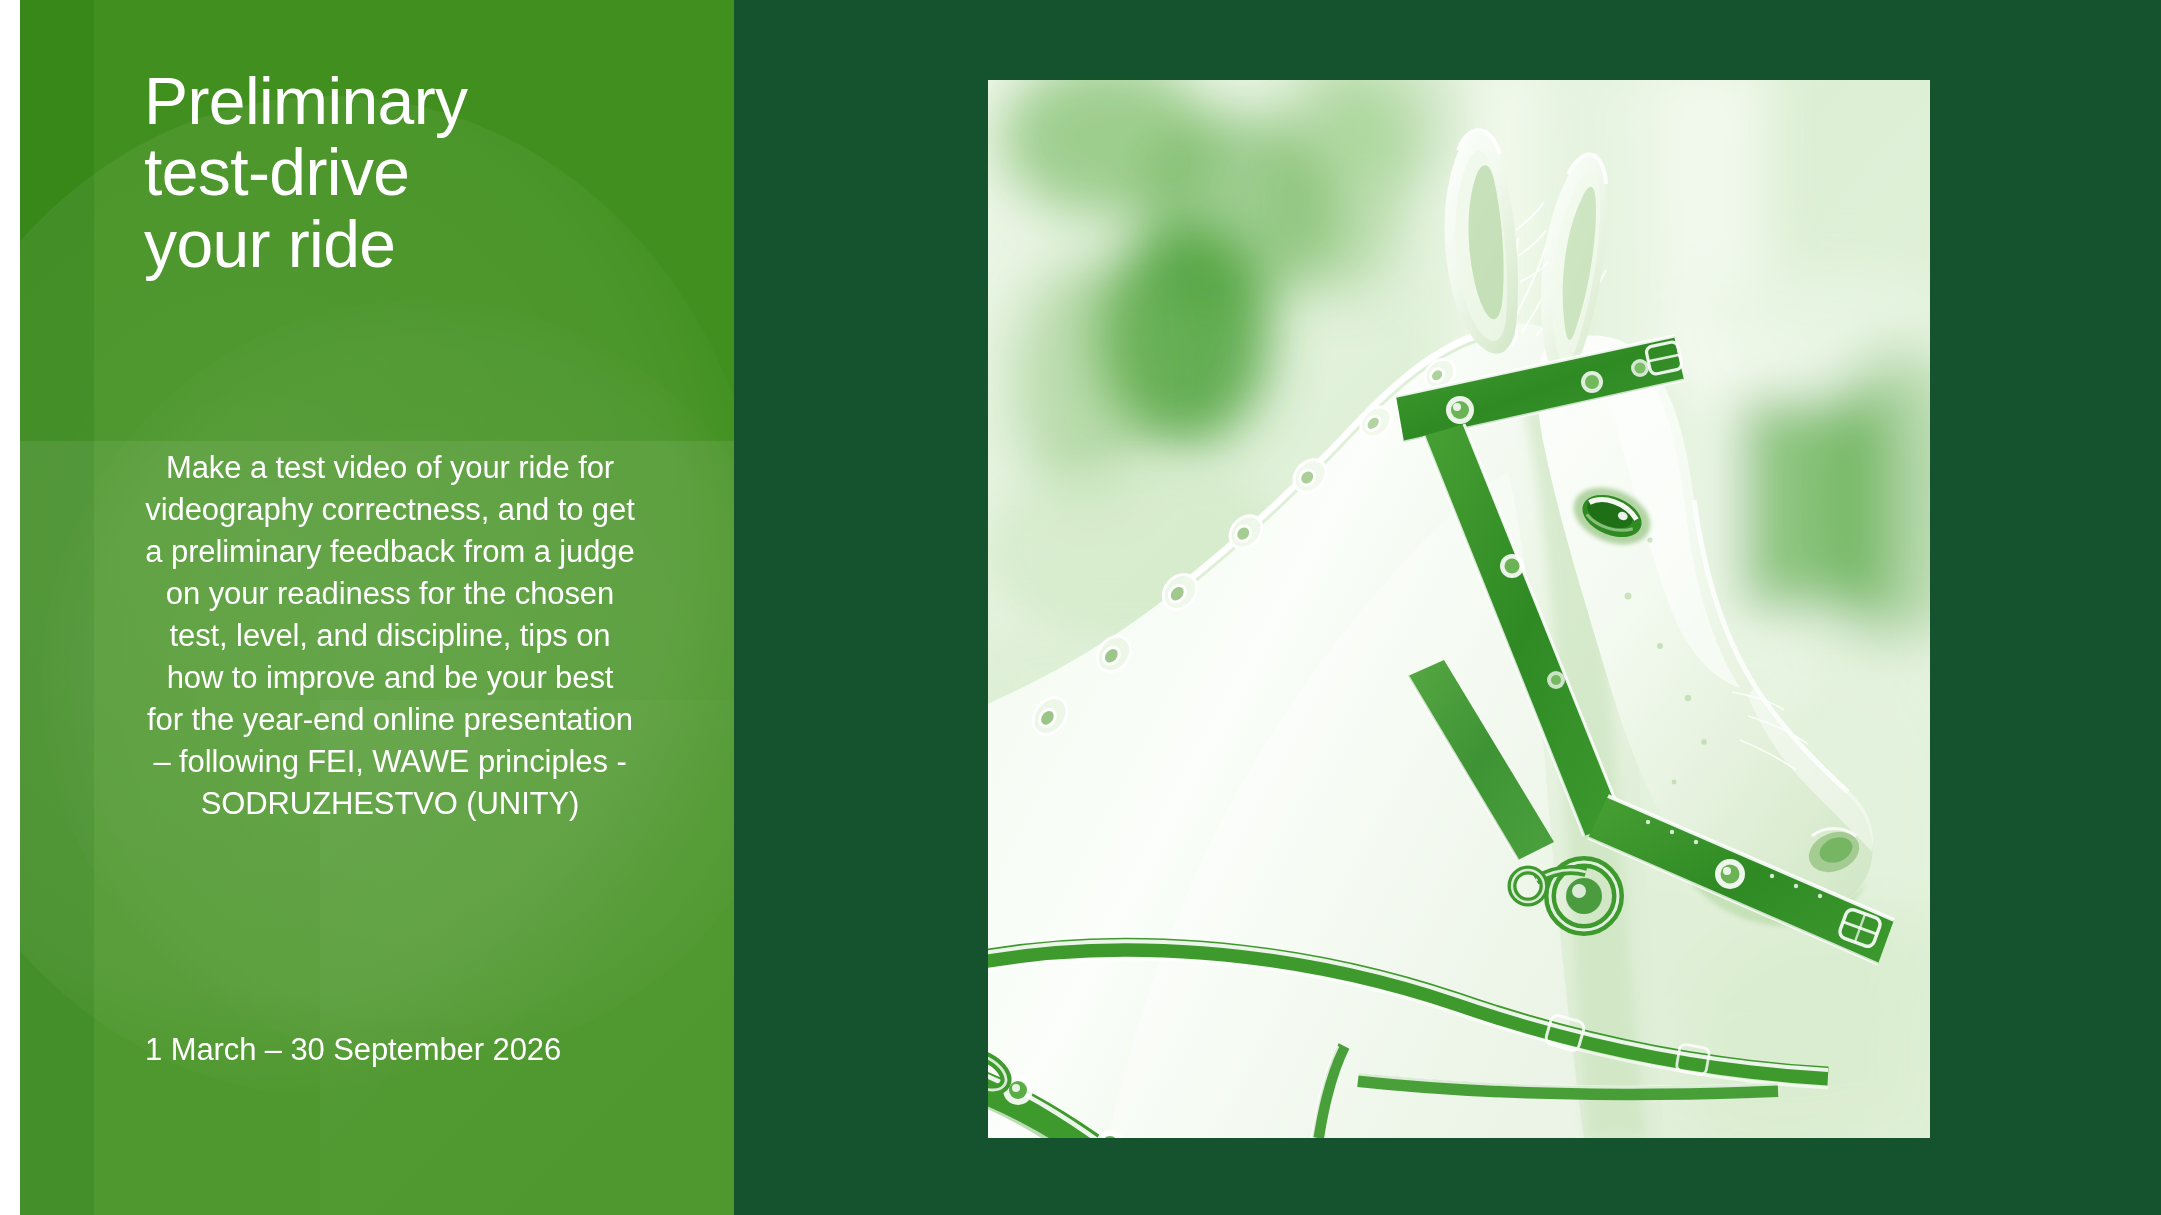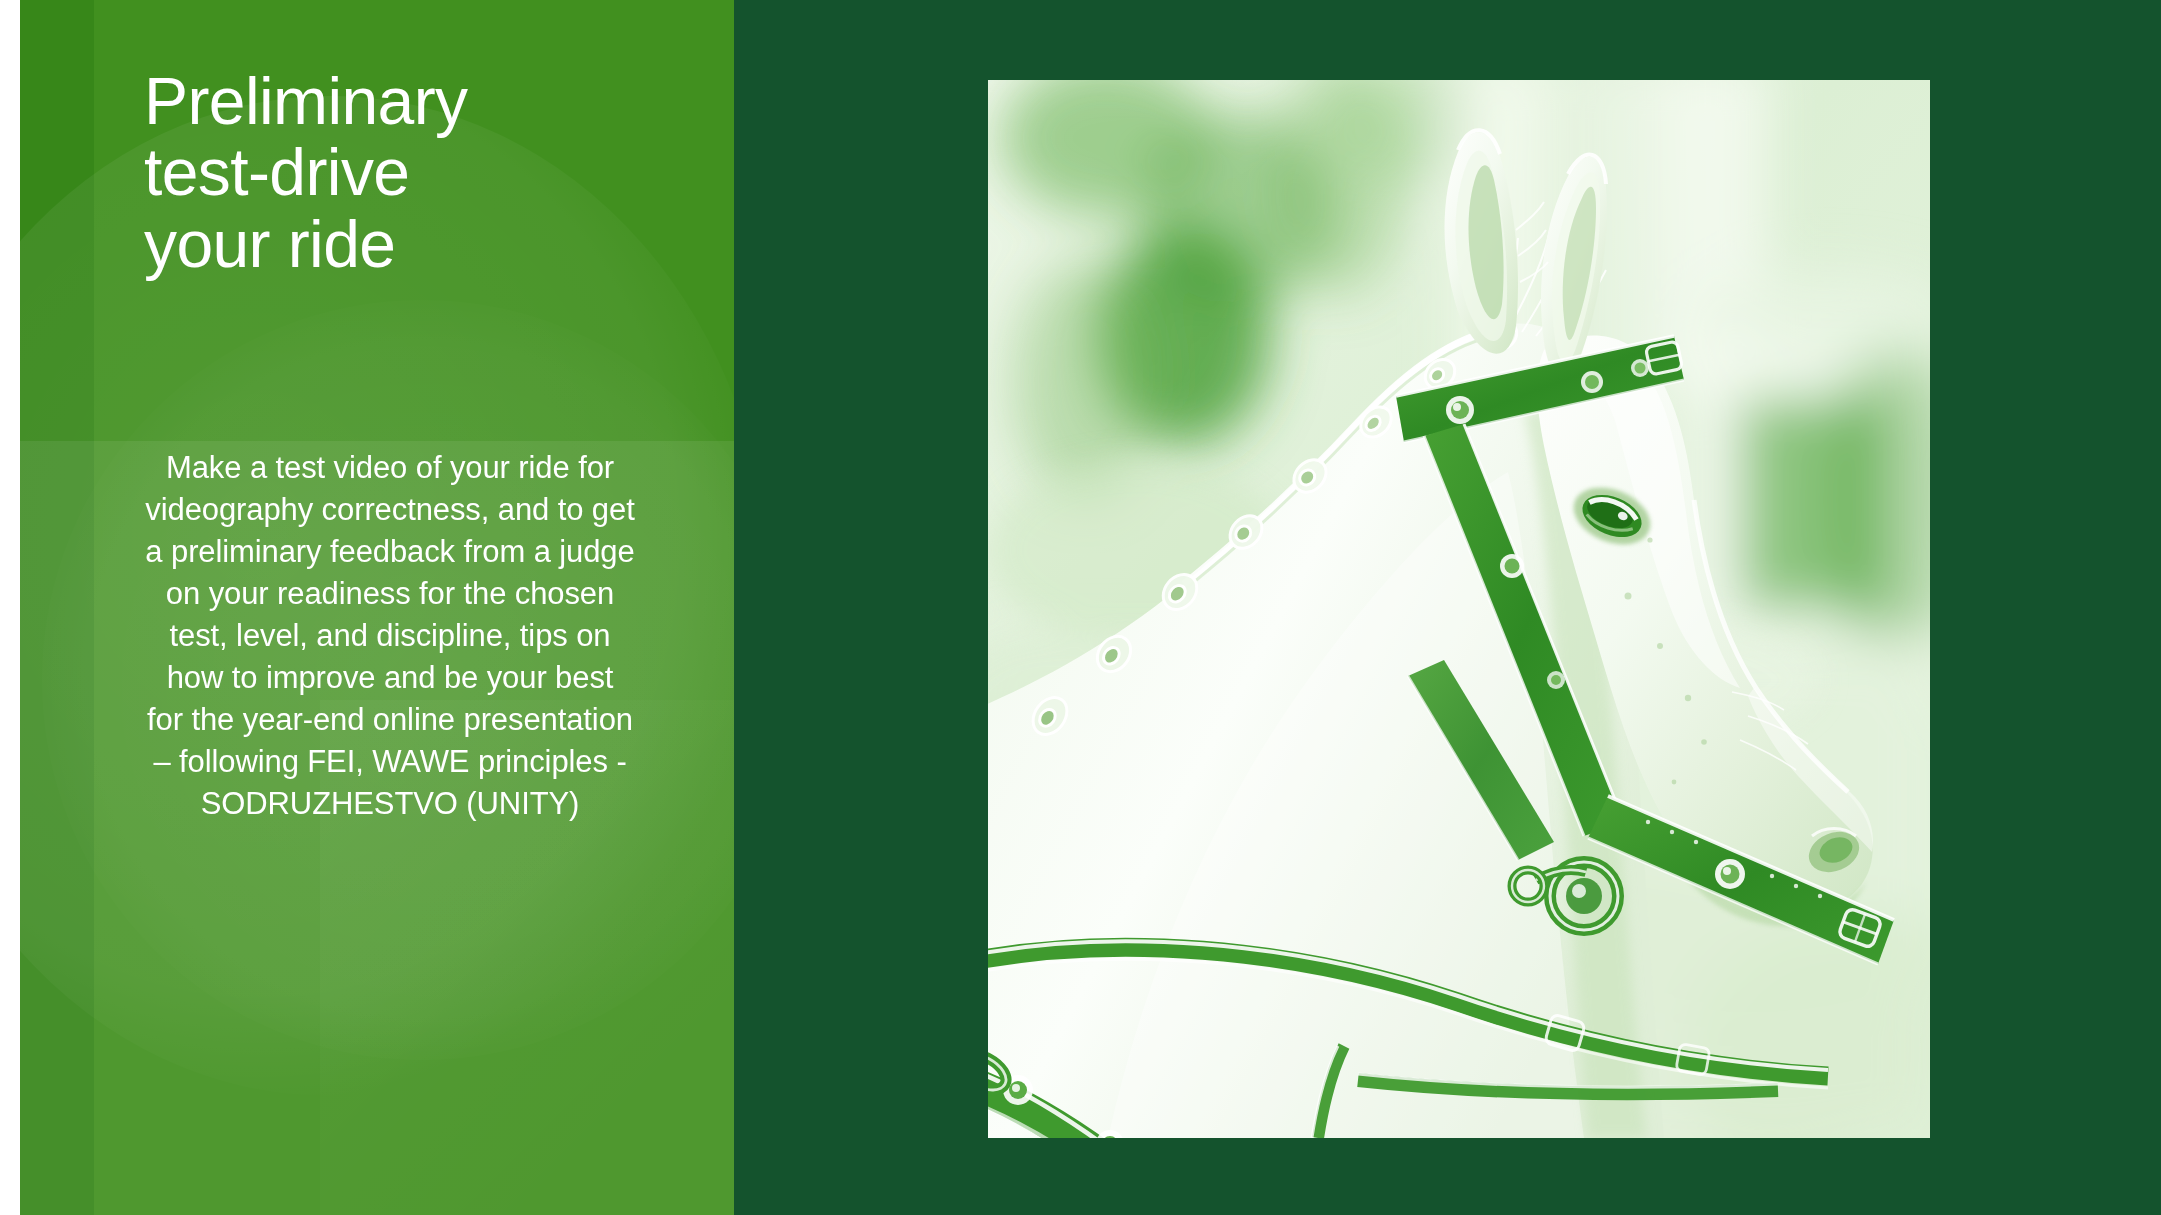--- a/index.html
+++ b/index.html
@@ -153,20 +153,21 @@
     <div class="panel-sheen"></div>
   </div>
 
   <div class="panel-content">
     <div class="slide-title">Preliminary
 test-drive
 your ride</div>
 
     <div class="slide-body">Make a test video of your ride for videography correctness, and to get a preliminary feedback from a judge on your readiness for the chosen test, level, and discipline, tips on how to improve and be your best for the year-end online presentation  – following FEI, WAWE principles - SODRUZHESTVO (UNITY)</div>
 
+    <div class="slide-dates">1 March – 30 September 2026</div>
   </div>
 
   <div class="photo-frame">
     <svg viewBox="0 0 942 1058" preserveAspectRatio="xMidYMid slice">
       <defs>
 
         <linearGradient id="bgBlurA" x1="0" y1="0" x2="1" y2="1">
           <stop offset="0%" stop-color="#eef7e9"></stop>
           <stop offset="45%" stop-color="#dcefd4"></stop>
           <stop offset="100%" stop-color="#eaf5e4"></stop>

